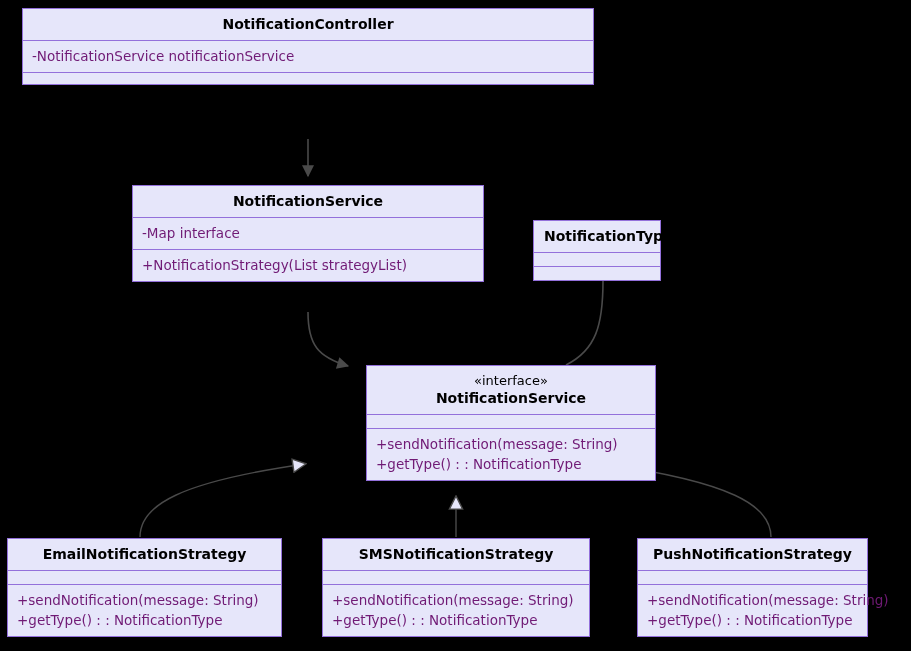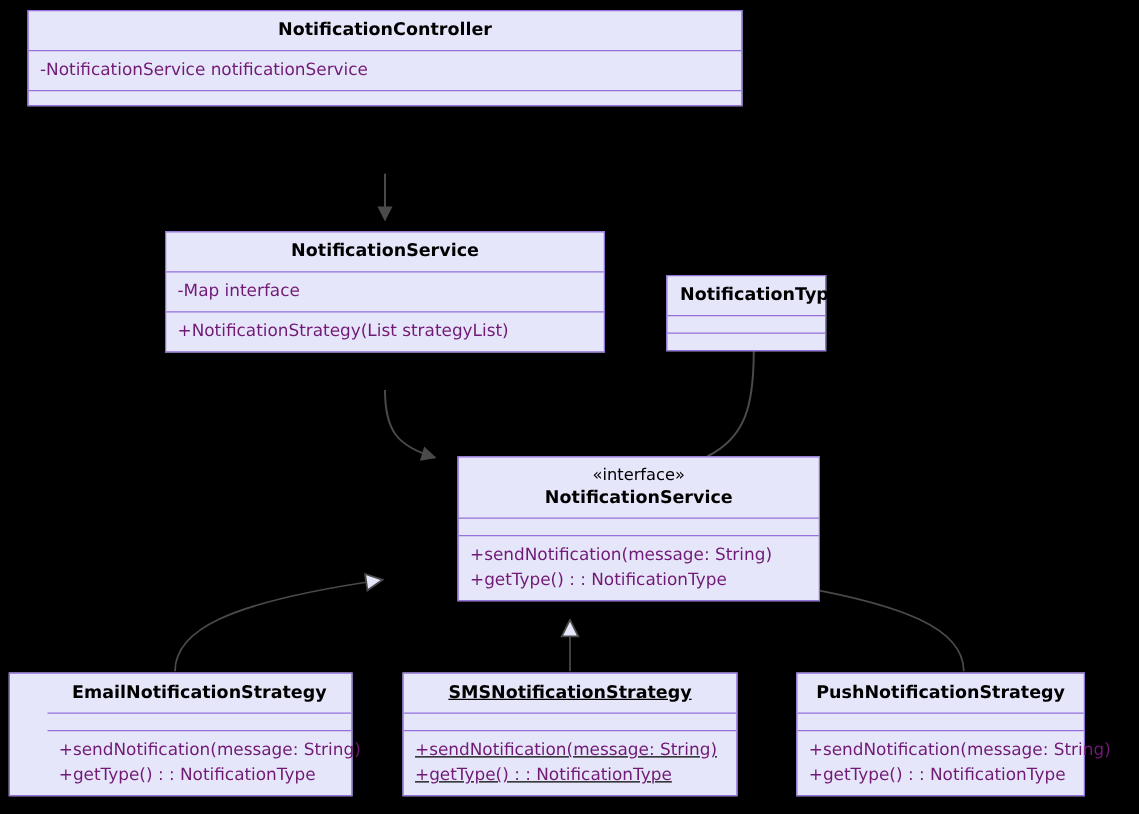--- a/index.html
+++ b/index.html
@@ -137,30 +137,30 @@
       <span class="uml-stereotype">«interface»</span>
       <span>NotificationService</span>
     </div>
     <div class="uml-compartment empty"></div>
     <div class="uml-compartment">
       <span class="uml-member">+sendNotification(message: String)</span>
       <span class="uml-member">+getType() : : NotificationType</span>
     </div>
   </div>
 
-  <div class="uml-class" style="left:7px; top:538px; width:275px;padding-left:30px;">
+  <div class="uml-class" style="left:7px; top:538px; width:275px;">
     <div class="uml-header">EmailNotificationStrategy</div>
     <div class="uml-compartment empty"></div>
     <div class="uml-compartment">
       <span class="uml-member">+sendNotification(message: String)</span>
       <span class="uml-member">+getType() : : NotificationType</span>
     </div>
   </div>
 
-  <div class="uml-class" style="left:322px; top:538px; width:268px;text-decoration:underline;">
+  <div class="uml-class" style="left:322px; top:538px; width:268px;">
     <div class="uml-header">SMSNotificationStrategy</div>
     <div class="uml-compartment empty"></div>
     <div class="uml-compartment">
       <span class="uml-member">+sendNotification(message: String)</span>
       <span class="uml-member">+getType() : : NotificationType</span>
     </div>
   </div>
 
   <div class="uml-class" style="left:637px; top:538px; width:231px;">
     <div class="uml-header">PushNotificationStrategy</div>

